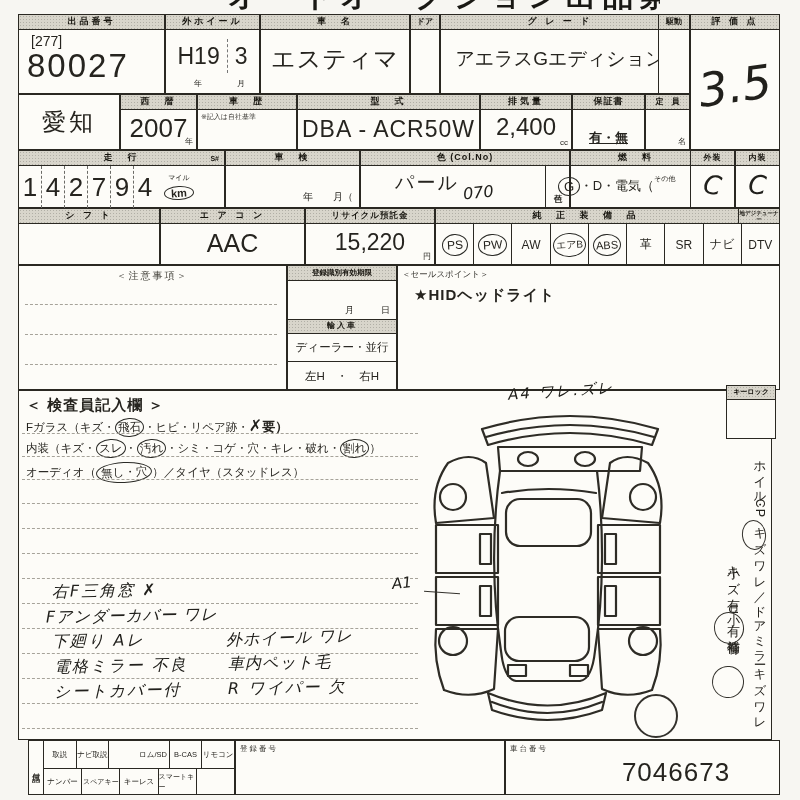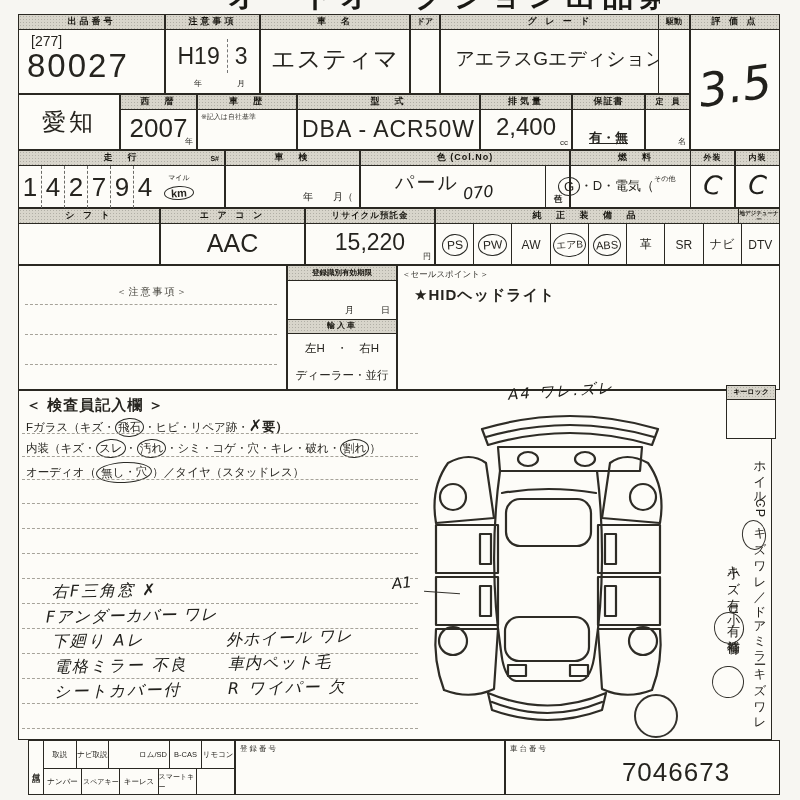--- a/index.html
+++ b/index.html
@@ -35,21 +35,21 @@
     <span class="nb" style="top:-24px;left:88px;font-size:30px;font-weight:bold;letter-spacing:7px;color:#191814;white-space:nowrap;">オートオークション出品票</span>
   </div>
 
   <div class="b" style="left:18px;top:14px;width:147px;height:80px;">
     <div class="hdr">出品番号</div>
     <div class="nb" style="left:12px;top:18px;font-size:14px;">[277]</div>
     <div class="nb" style="left:8px;top:32px;font-size:33px;letter-spacing:2px;">80027</div>
   </div>
 
   <div class="b" style="left:165px;top:14px;width:95px;height:80px;">
-    <div class="hdr">注意事項</div>
+    <div class="hdr">外ホイール</div>
     <div class="val" style="height:52px;font-size:23px;">
       <span>H19</span>
       <span style="display:inline-block;width:0;height:34px;border-left:1.5px dashed #777;margin:0 7px;"></span>
       <span>3</span>
     </div>
     <span class="unit" style="left:28px;bottom:4px;">年</span>
     <span class="unit" style="right:14px;bottom:4px;">月</span>
   </div>
 
   <div class="b" style="left:260px;top:14px;width:150px;height:80px;">
@@ -209,34 +209,34 @@
       <div class="cell">
           <span style="font-size:12px;">ナビ</span>
         </div>
       <div class="cell">
           <span style="font-size:12px;">DTV</span>
         </div>
     </div>
   </div>
 
   <div class="b" style="left:18px;top:265px;width:269px;height:125px;">
-    <div style="text-align:center;font-size:10px;letter-spacing:2px;color:#46443d;padding-top:19px;">＜注意事項＞</div>
+    <div style="text-align:center;font-size:10px;letter-spacing:2px;color:#46443d;padding-top:3px;">＜注意事項＞</div>
     <div class="dash" style="left:6px;top:38px;width:252px;"></div>
     <div class="dash" style="left:6px;top:68px;width:252px;"></div>
     <div class="dash" style="left:6px;top:98px;width:252px;"></div>
   </div>
 
   <div class="b" style="left:287px;top:265px;width:110px;height:125px;">
     <div class="hdr" style="font-size:7.5px;letter-spacing:0;">登録識別有効期限</div>
     <div style="height:38px;border-bottom:1.4px solid #2a2822;position:relative;">
       <span style="position:absolute;right:6px;bottom:2px;font-size:9px;">月　　　日</span>
     </div>
     <div class="hdr" style="height:13px;font-size:8px;letter-spacing:2px;line-height:12px;">輸入車</div>
+    <div class="val" style="height:27px;font-size:11.5px;border-bottom:1.4px solid #2a2822;">ディーラー・並行</div>
     <div class="val" style="height:28px;font-size:11.5px;">左H　・　右H</div>
-    <div class="val" style="height:27px;font-size:11.5px;border-bottom:1.4px solid #2a2822;">ディーラー・並行</div>
   </div>
 
   <div class="b" style="left:397px;top:265px;width:383px;height:125px;">
     <div style="position:absolute;left:4px;top:3px;font-size:8.5px;color:#33312c;">＜セールスポイント＞</div>
     <div style="position:absolute;left:16px;top:20px;font-size:15px;font-weight:bold;letter-spacing:1px;">★HIDヘッドライト</div>
   </div>
 
   <div class="b" style="left:18px;top:390px;width:754px;height:350px;"></div>
 
   <div class="nb" style="left:26px;top:396px;font-size:15px;font-weight:bold;letter-spacing:1px;">＜ 検査員記入欄 ＞</div>

